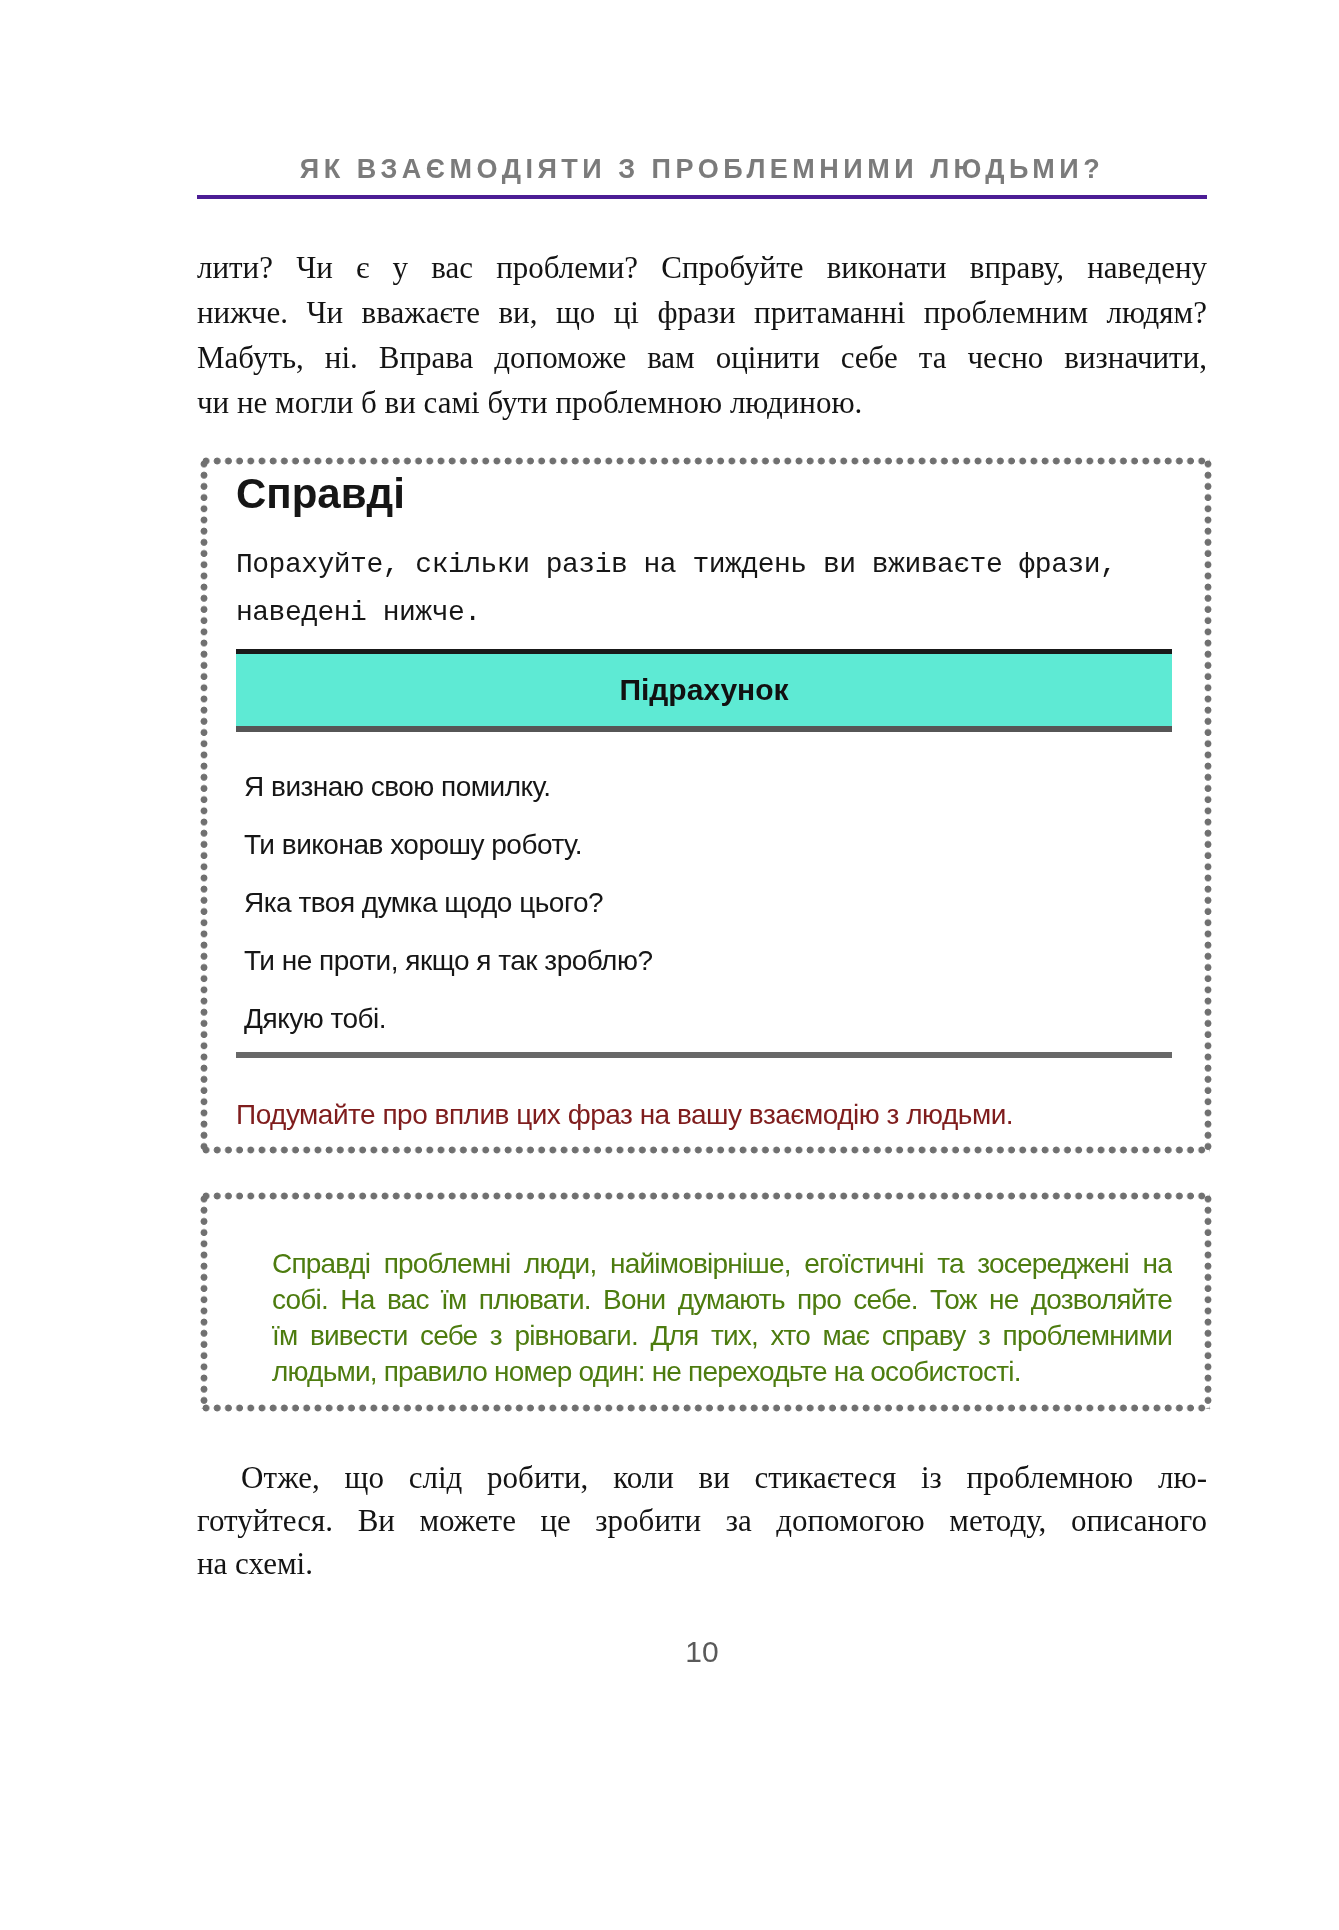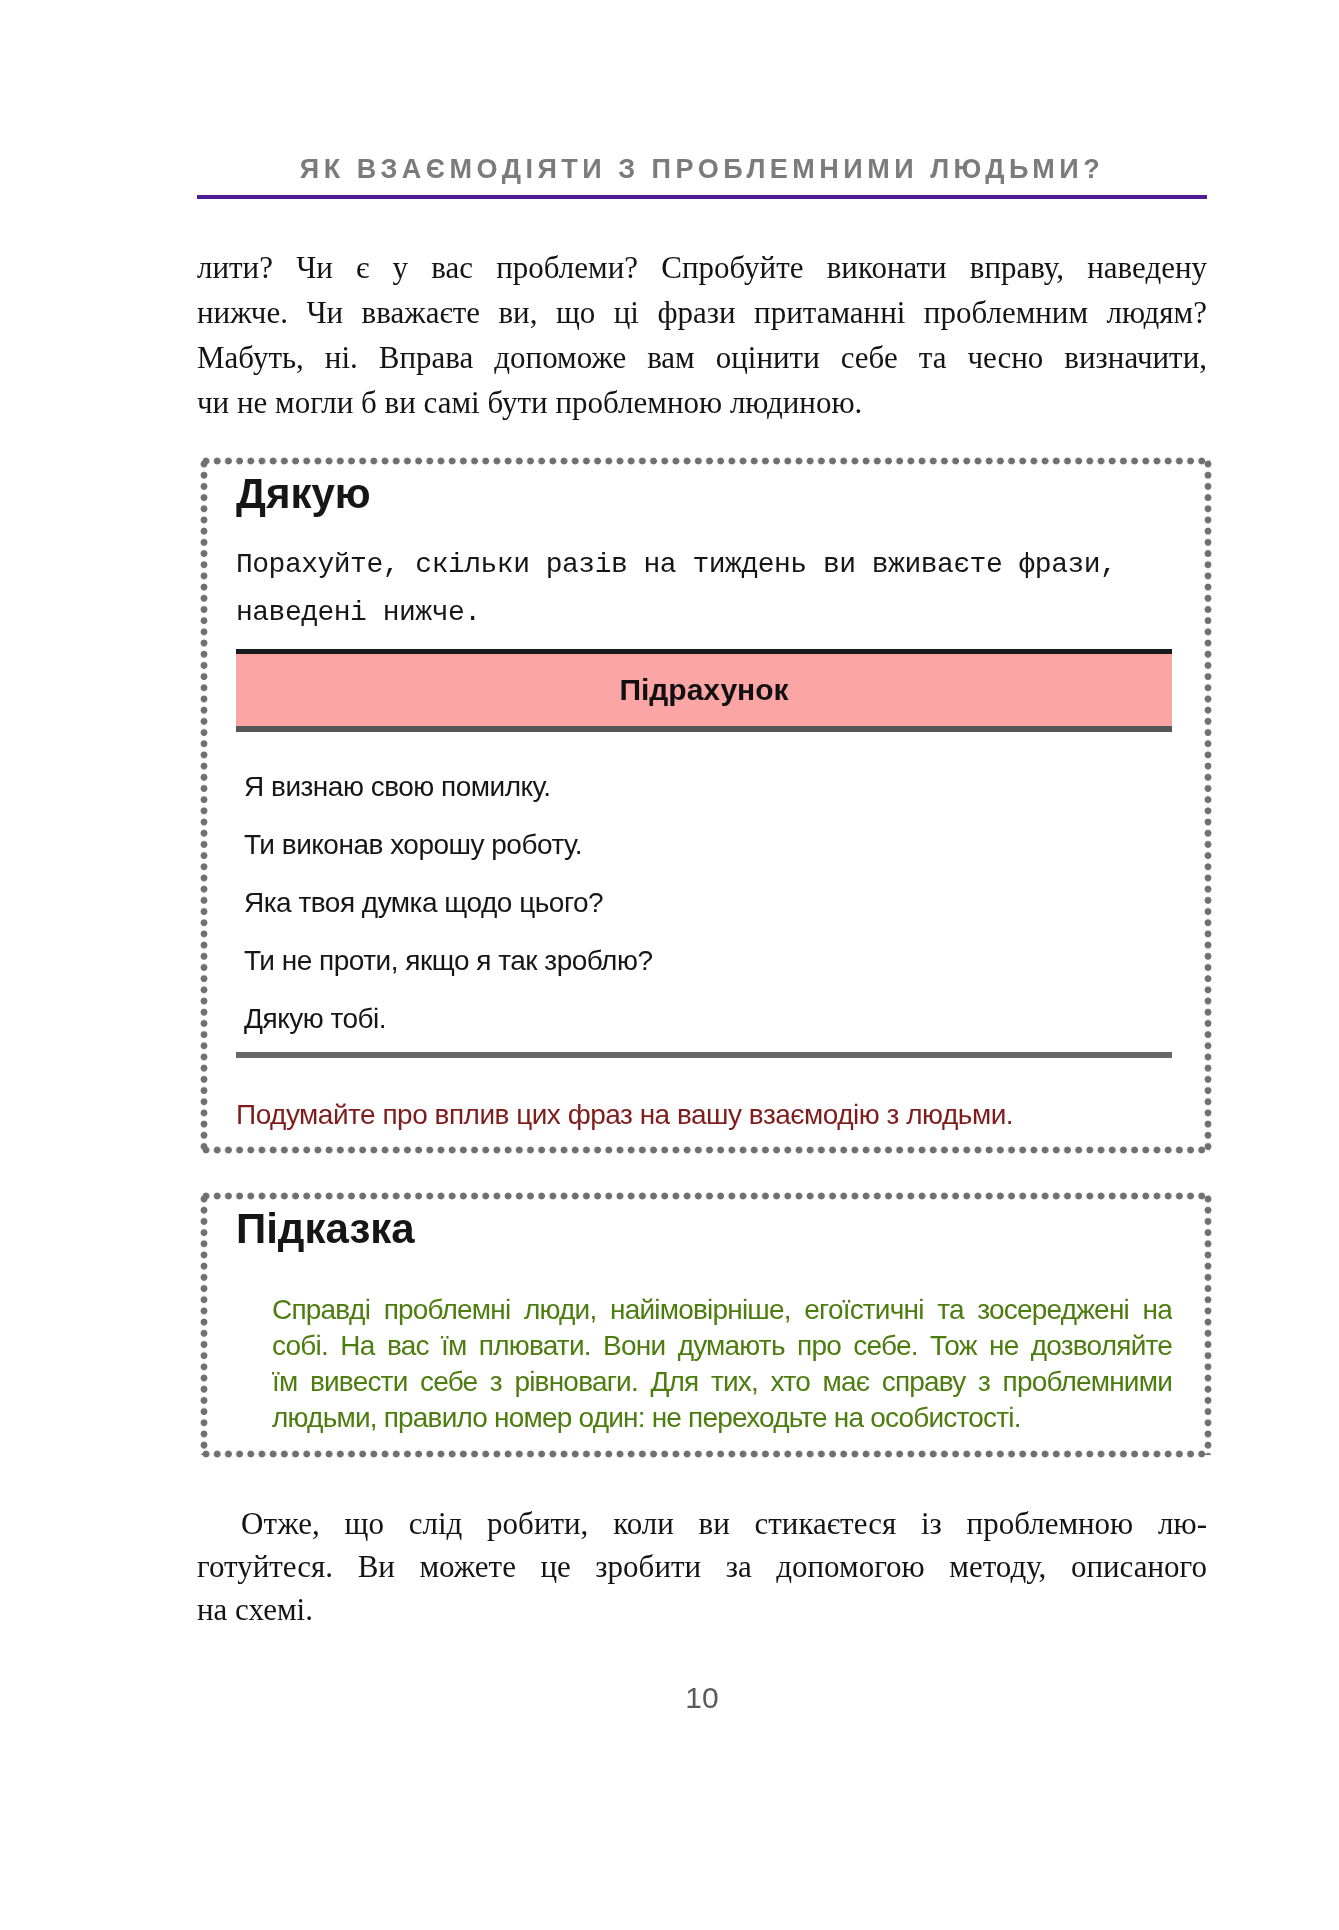--- a/index.html
+++ b/index.html
@@ -31,21 +31,21 @@
     background:radial-gradient(circle at 4px 4px,#707070 3.1px,rgba(0,0,0,0) 3.8px) 0 0/8px 11.2px repeat-y; }
   .dots-left{left:0} .dots-right{right:0}
 
   .box-title { margin:0; font-family:"Liberation Sans","DejaVu Sans",sans-serif;
     font-weight:700; font-size:42px; line-height:46px; color:#161616; }
   .box-intro { margin-top:24px; }
   .bline { font-family:Liberation Mono, monospace; font-size:28px; line-height:48px;
     letter-spacing:-0.5px; color:#161616; white-space:nowrap; overflow:hidden; }
 
   .score-bar { margin-top:12px; border-top:5px solid #191919; border-bottom:6px solid #565656;
-    background:#fca5a5; height:72px; text-align:center; }
+    background:#5eead4; height:72px; text-align:center; }
   .score-bar span { font-family:"Liberation Sans","DejaVu Sans",sans-serif;
     font-weight:700; font-size:30px; line-height:72px; color:#111111; }
 
   .phrases { margin-top:38px; }
   .phrase { font-family:"Liberation Sans","DejaVu Sans",sans-serif; font-size:28px; line-height:34px;
     letter-spacing:-0.5px; color:#161616; margin-bottom:24px; padding-left:8px;
     white-space:nowrap; overflow:hidden; }
   .phrase:last-child { margin-bottom:0; }
   .divider { margin-top:16px; height:6px; background:#686868; }
   .box-footer { margin-top:40px; font-family:"Liberation Sans","DejaVu Sans",sans-serif;
@@ -75,21 +75,21 @@
     <div class="sline just">Мабуть, ні. Вправа допоможе вам оцінити себе та чесно визначити,</div>
     <div class="sline">чи не могли б ви самі бути проблемною людиною.</div>
   </div>
 
   <div class="dotted-box">
     <div class="dots dots-top"></div>
     <div class="dots dots-bottom"></div>
     <div class="dots dots-left"></div>
     <div class="dots dots-right"></div>
 
-    <h2 class="box-title">Дякую</h2>
+    <h2 class="box-title">Справді</h2>
 
     <div class="box-intro">
       <div class="bline">Порахуйте, скільки разів на тиждень ви вживаєте фрази,</div>
       <div class="bline">наведені нижче.</div>
     </div>
 
     <div class="score-bar">
       <span>Підрахунок</span>
     </div>
 
@@ -105,21 +105,20 @@
 
     <div class="box-footer">Подумайте про вплив цих фраз на вашу взаємодію з людьми.</div>
   </div>
 
   <div class="dotted-box hint">
     <div class="dots dots-top"></div>
     <div class="dots dots-bottom"></div>
     <div class="dots dots-left"></div>
     <div class="dots dots-right"></div>
 
-    <h2 class="box-title">Підказка</h2>
 
     <div class="hint-body">
       <div class="hint-line just">Справді проблемні люди, найімовірніше, егоїстичні та зосереджені на</div>
       <div class="hint-line just">собі. На вас їм плювати. Вони думають про себе. Тож не дозволяйте</div>
       <div class="hint-line just">їм вивести себе з рівноваги. Для тих, хто має справу з проблемними</div>
       <div class="hint-line">людьми, правило номер один: не переходьте на особистості.</div>
     </div>
   </div>
 
   <div class="para closing">

